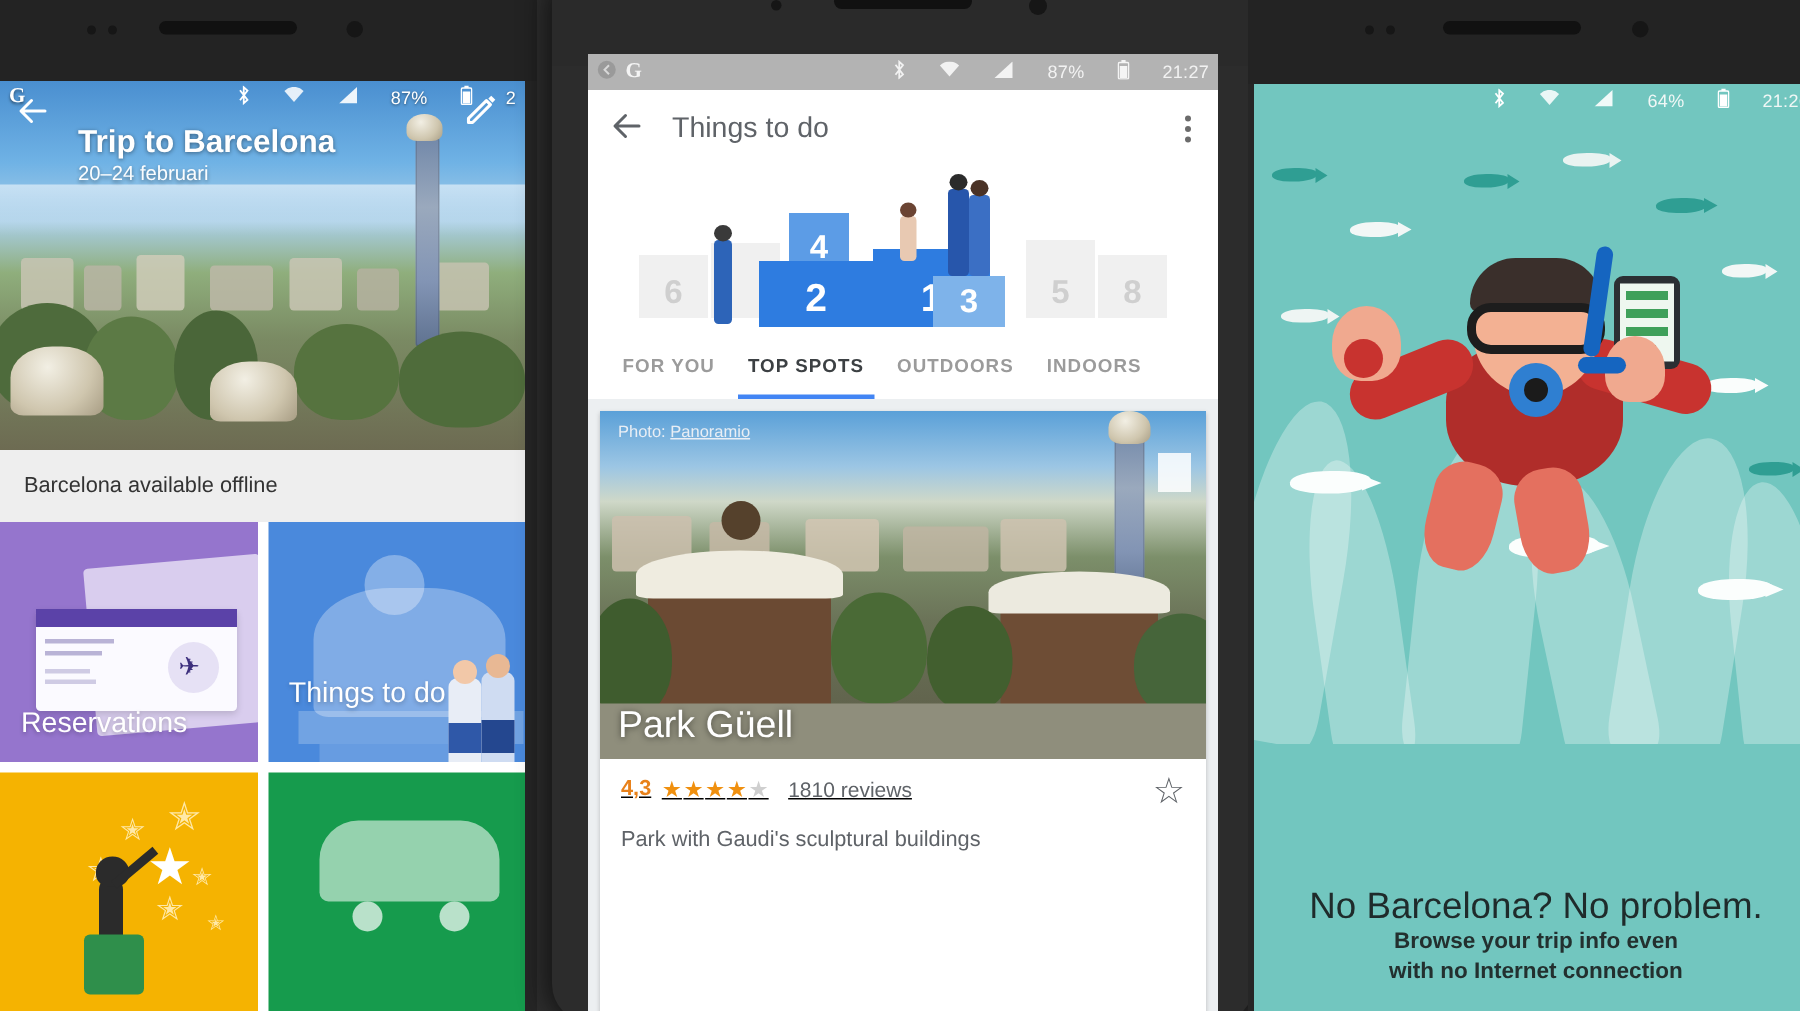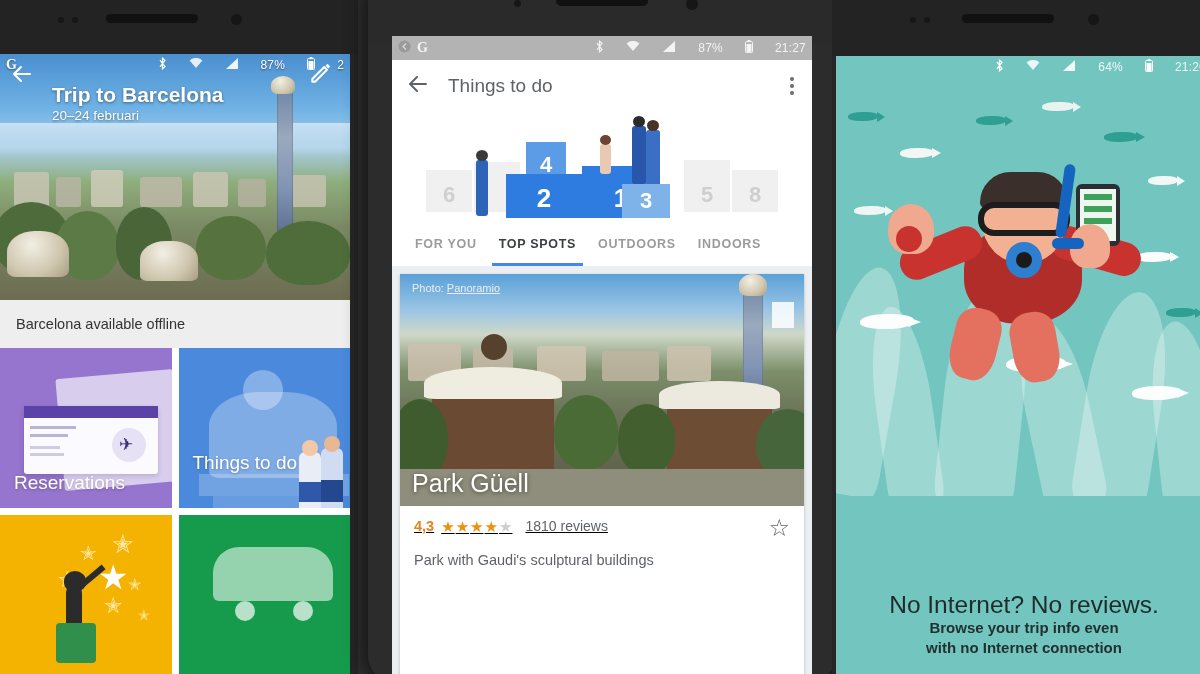--- a/index.html
+++ b/index.html
@@ -529,20 +529,20 @@
                 <rect x="2.6" y="0" width="2.8" height="1.6" fill="#fff"></rect>
                 <rect x="0.5" y="1.6" width="7" height="11" rx="1" fill="none" stroke="#fff" stroke-width="1"></rect>
                 <rect x="1.5" y="4" width="5" height="8" fill="#fff"></rect>
               </svg>
           </span>
           <span>21:26</span>
         </div>
       </div>
 
       <div id="R-texts">
-        <div id="R-head">No Internet? No reviews.</div>
+        <div id="R-head">No Barcelona? No problem.</div>
         <div id="R-l1">Browse your trip info even</div>
         <div id="R-l2">with no Internet connection</div>
       </div>
     </div>
   </div>
 
 </div>
 
 </body></html>

